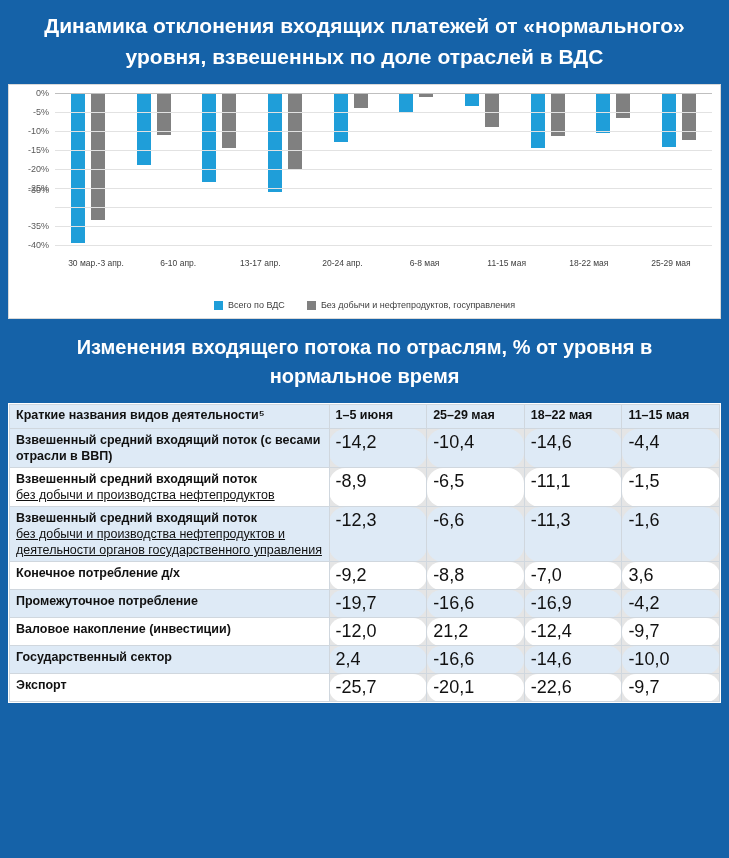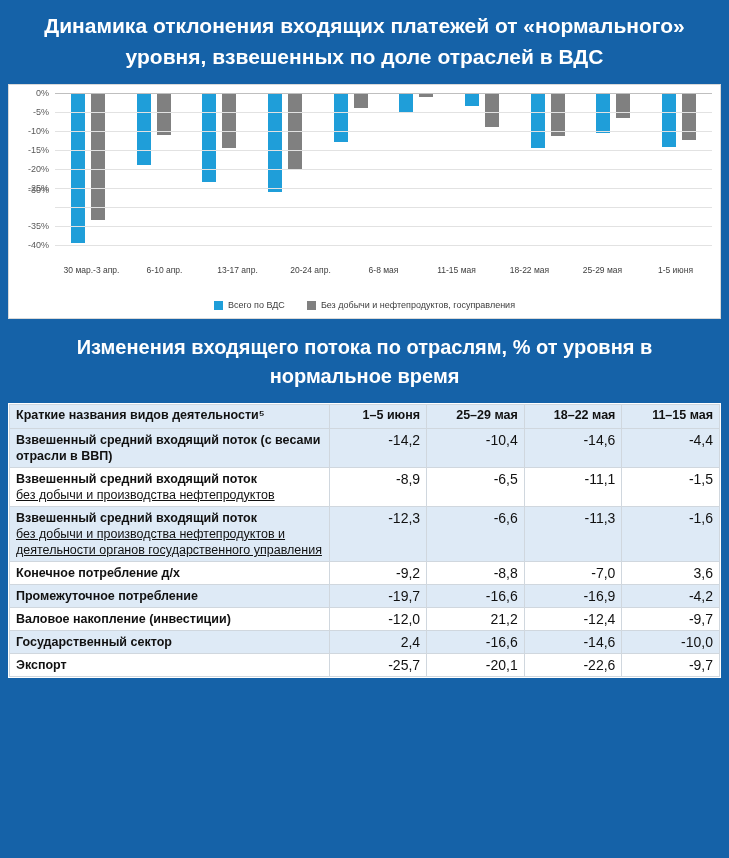--- a/index.html
+++ b/index.html
@@ -70,21 +70,21 @@
   .xlabels{
     position:absolute;left:46px;right:8px;top:162px;height:40px;
     display:flex;
   }
   .xlabel{
     flex:1 1 0;
     text-align:center;
     font-size:8.5px;
     color:#404040;
     line-height:11px;
-    padding:18px 1px;
+    padding:11px 1px;
     box-sizing:border-box;
   }
   .legend{
     position:absolute;left:0;right:0;bottom:8px;
     display:flex;justify-content:center;align-items:center;gap:22px;
     font-size:9px;color:#404040;
   }
   .legend .item{display:flex;align-items:center;gap:5px;}
   .swatch{width:9px;height:9px;display:inline-block;}
   .sw1{background:#1f9ed9;}
@@ -115,39 +115,40 @@
   th,td{
     border:1px solid #d0d7de;
     padding:3px 6px;
     vertical-align:top;
   }
   thead th{
     background:#deeaf6;
     font-size:12.5px;
     font-weight:bold;
     color:#111;
-    text-align:right;
+    text-align:left;
     vertical-align:bottom;
     line-height:15px;
     padding-bottom:5px;
   }
   thead th.first{
     text-align:left;
     vertical-align:bottom;
   }
   td.label{
     font-size:12.5px;
     color:#111;
     line-height:16px;
   }
   td.num{
-    font-size:14px;
+    font-size:18px;
     color:#111;
-    text-align:right;
+    text-align:left;
     white-space:nowrap;
+    border-radius:16px;
   }
   .b{font-weight:bold;}
   .u{text-decoration:underline;}
   tr.shade td{background:#deeaf6;}
   tr.plain td{background:#ffffff;}
   .colw1{width:45%;}
   .colw{width:13.75%;}
 </style>
 </head>
 <body>
@@ -212,21 +213,20 @@
       </div>
     <div class="xlabels">
         <div class="xlabel">30 мар.-3 апр.</div>
         <div class="xlabel">6-10 апр.</div>
         <div class="xlabel">13-17 апр.</div>
         <div class="xlabel">20-24 апр.</div>
         <div class="xlabel">6-8 мая</div>
         <div class="xlabel">11-15 мая</div>
         <div class="xlabel">18-22 мая</div>
         <div class="xlabel">25-29 мая</div>
-        <div class="xlabel">1-5 июня</div>
       </div>
     <div class="legend">
       <div class="item">
         <span class="swatch sw1"></span>
         <span>Всего по ВДС</span>
       </div>
       <div class="item">
         <span class="swatch sw2"></span>
         <span>Без добычи и нефтепродуктов, госуправления</span>
       </div>

